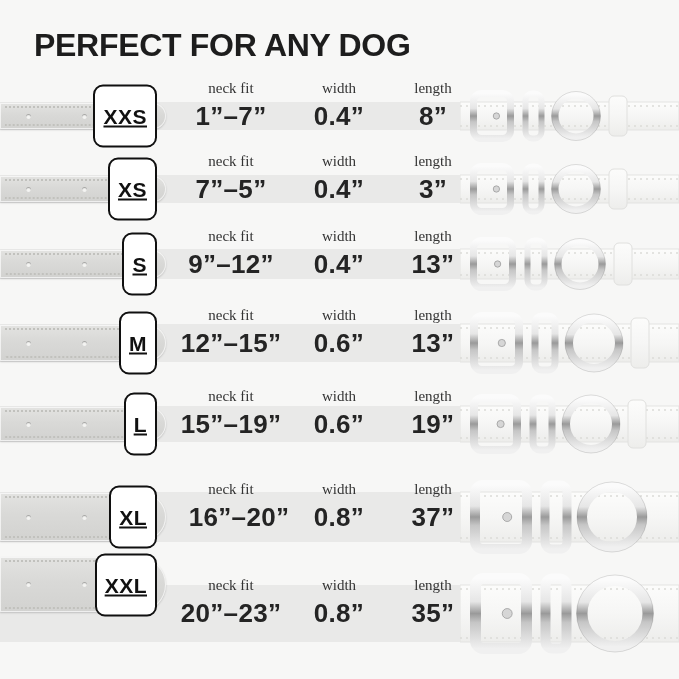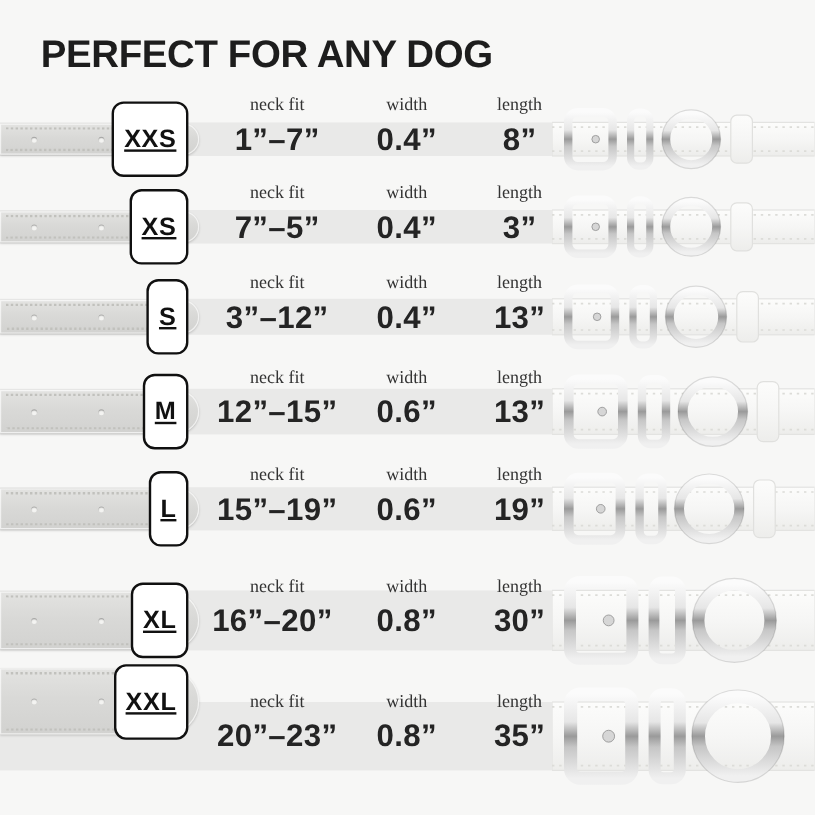--- a/index.html
+++ b/index.html
@@ -147,21 +147,21 @@
     </div>
     <div>
       <div class="band" style="top: 249px; width: 466px; height: 30px;"></div>
       <div class="strap" style="top: 250px; width: 166px; height: 28px; border-radius: 0px 14px 14px 0px;">
         <div class="stitch"></div>
         <div class="hole" style="left: 26px;"></div>
         <div class="hole" style="left: 82px;"></div>
         <div class="pill">S</div>
       </div>
       <div class="lbl" style="left: 166px; top: 226px; height: 20px; line-height: 20px;">neck fit</div>
-      <div class="val" style="left: 156px; top: 247px; height: 34px; line-height: 34px;">3”–12”</div>
+      <div class="val" style="left: 156px; top: 247px; height: 34px; line-height: 34px;">9”–12”</div>
       <div class="lbl" style="left: 274px; top: 226px; height: 20px; line-height: 20px;">width</div>
       <div class="val" style="left: 264px; top: 247px; height: 34px; line-height: 34px;">0.4”</div>
       <div class="lbl" style="left: 368px; top: 226px; height: 20px; line-height: 20px;">length</div>
       <div class="val" style="left: 358px; top: 247px; height: 34px; line-height: 34px;">13”</div>
       <div class="photo" style="top: 232px; height: 64px;">
         <svg width="219" height="64" viewBox="0 0 219 64" xmlns="http://www.w3.org/2000/svg">
           <defs>
     <linearGradient id="chrome2" x1="0" y1="0" x2="0" y2="1">
       <stop offset="0" stop-color="#fbfbfb"></stop>
               <stop offset=".33" stop-color="#e6e6e6"></stop>
@@ -282,25 +282,25 @@
     </div>
     <div>
       <div class="band" style="top: 492px; width: 466px; height: 50px;"></div>
       <div class="strap" style="top: 493px; width: 166px; height: 48px; border-radius: 0px 24px 24px 0px;">
         <div class="stitch"></div>
         <div class="hole" style="left: 26px;"></div>
         <div class="hole" style="left: 82px;"></div>
         <div class="pill">XL</div>
       </div>
       <div class="lbl" style="left: 166px; top: 479px; height: 20px; line-height: 20px;">neck fit</div>
-      <div class="val" style="left: 152px; top: 500px; height: 34px; line-height: 34px;">16”–20”</div>
+      <div class="val" style="left: 164px; top: 500px; height: 34px; line-height: 34px;">16”–20”</div>
       <div class="lbl" style="left: 274px; top: 479px; height: 20px; line-height: 20px;">width</div>
       <div class="val" style="left: 264px; top: 500px; height: 34px; line-height: 34px;">0.8”</div>
       <div class="lbl" style="left: 368px; top: 479px; height: 20px; line-height: 20px;">length</div>
-      <div class="val" style="left: 358px; top: 500px; height: 34px; line-height: 34px;">30”</div>
+      <div class="val" style="left: 358px; top: 500px; height: 34px; line-height: 34px;">37”</div>
       <div class="photo" style="top: 475px; height: 84px;">
         <svg width="219" height="84" viewBox="0 0 219 84" xmlns="http://www.w3.org/2000/svg">
           <defs>
     <linearGradient id="chrome5" x1="0" y1="0" x2="0" y2="1">
       <stop offset="0" stop-color="#fbfbfb"></stop>
               <stop offset=".33" stop-color="#e6e6e6"></stop>
       <stop offset=".5" stop-color="#9a9a9a"></stop>
               <stop offset=".63" stop-color="#c6c6c6"></stop>
       <stop offset="1" stop-color="#f0f0f0"></stop>
     </linearGradient>

